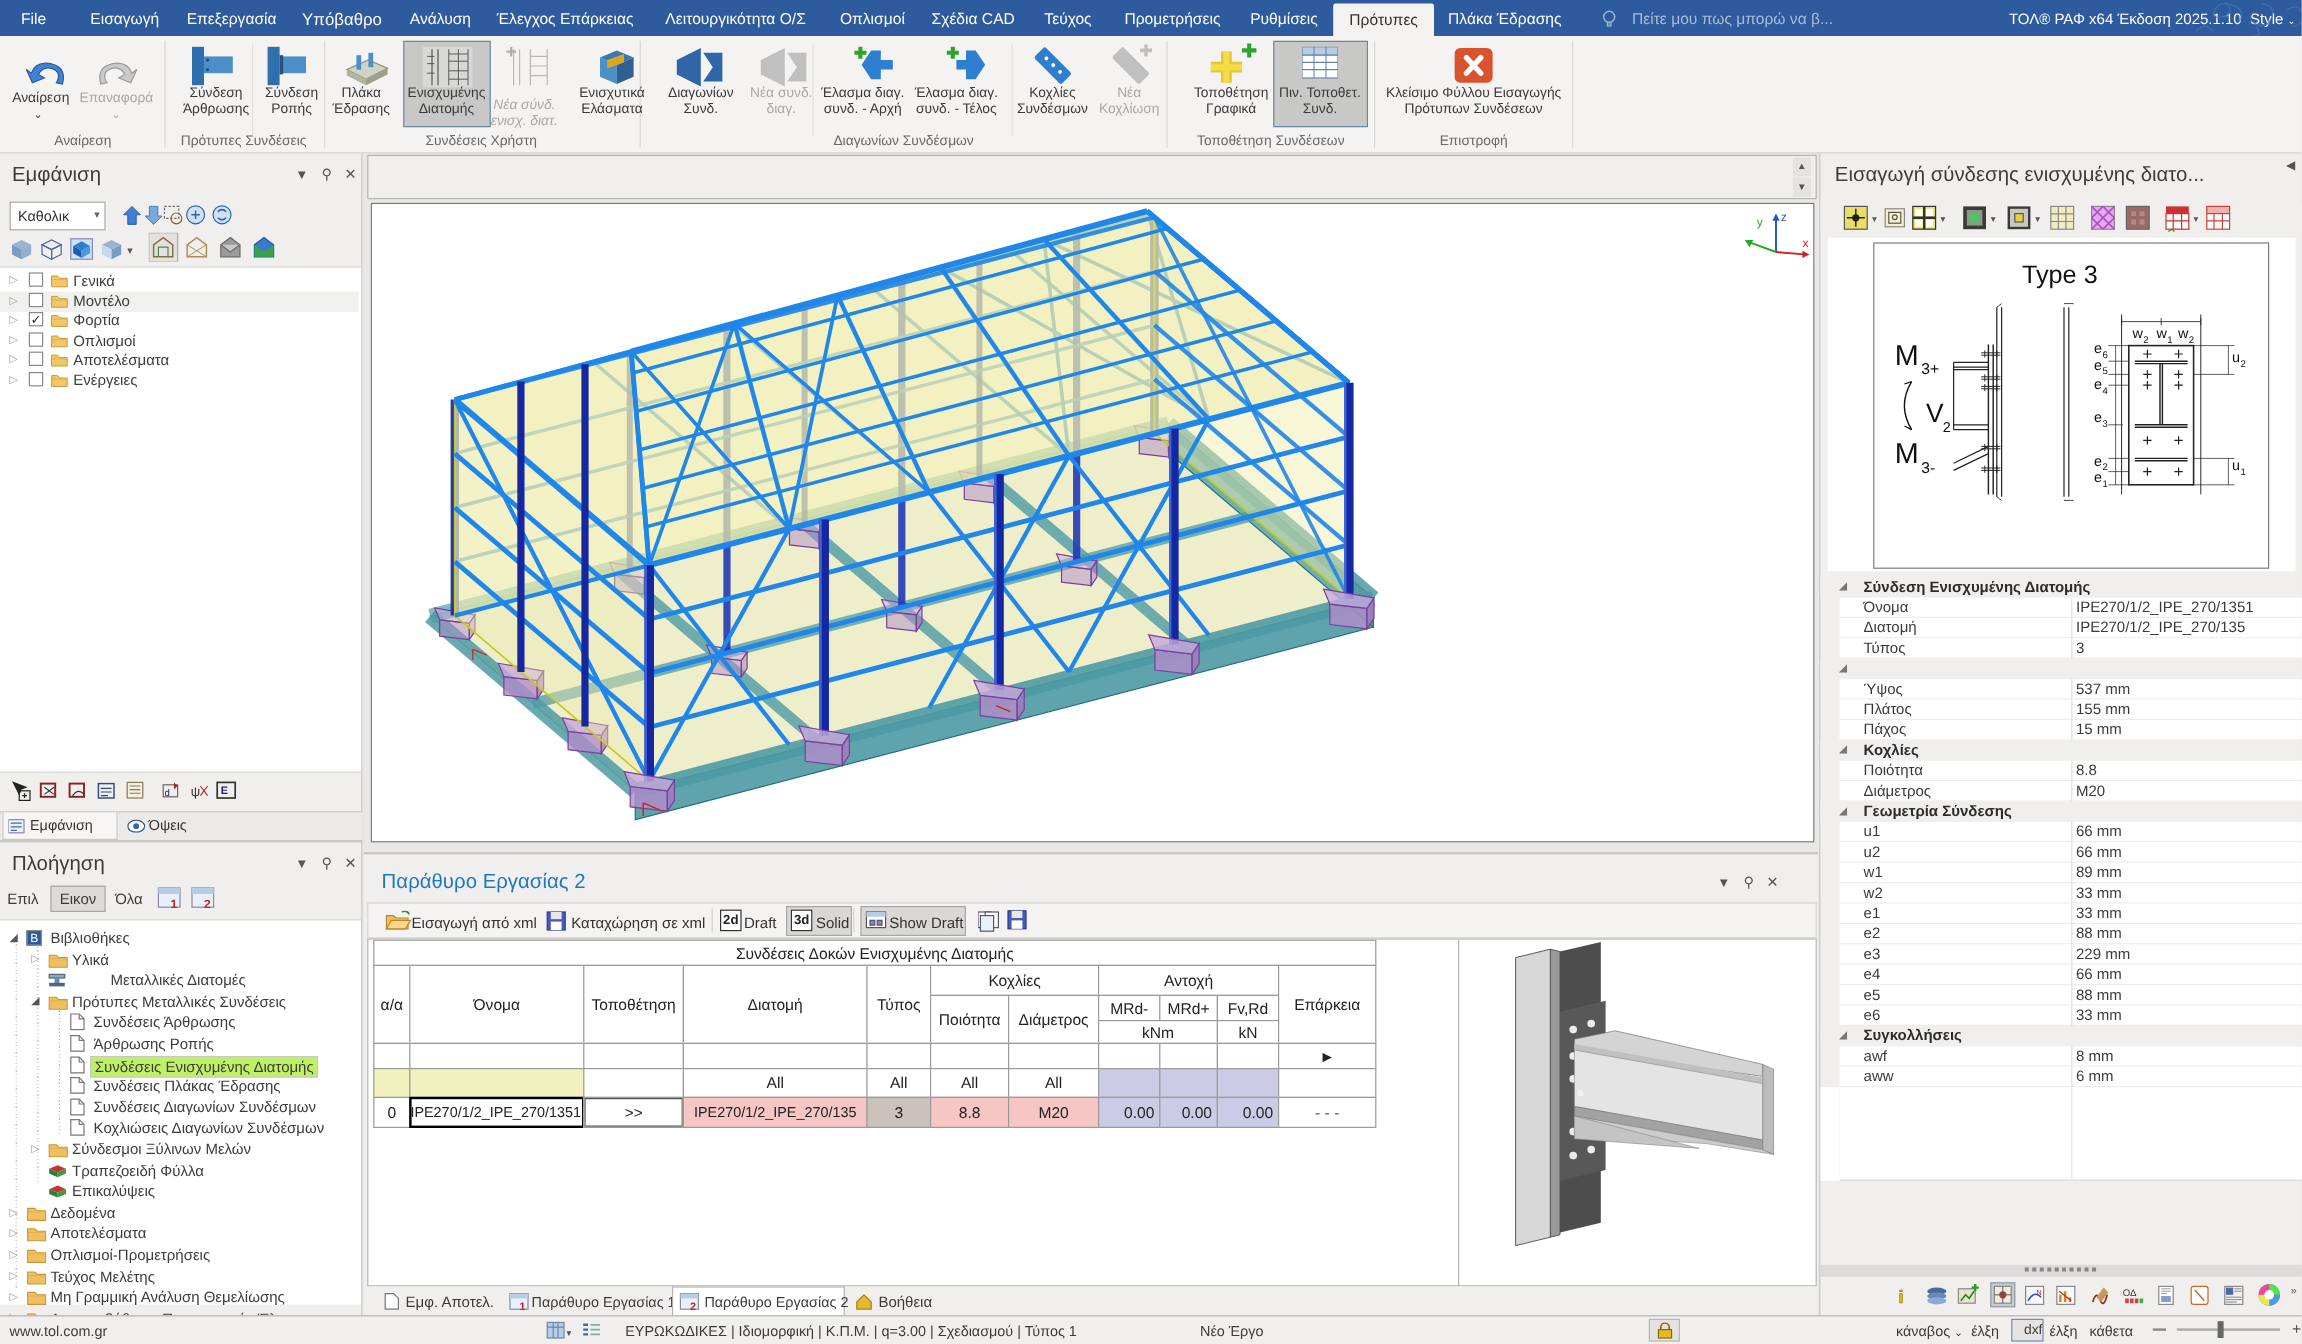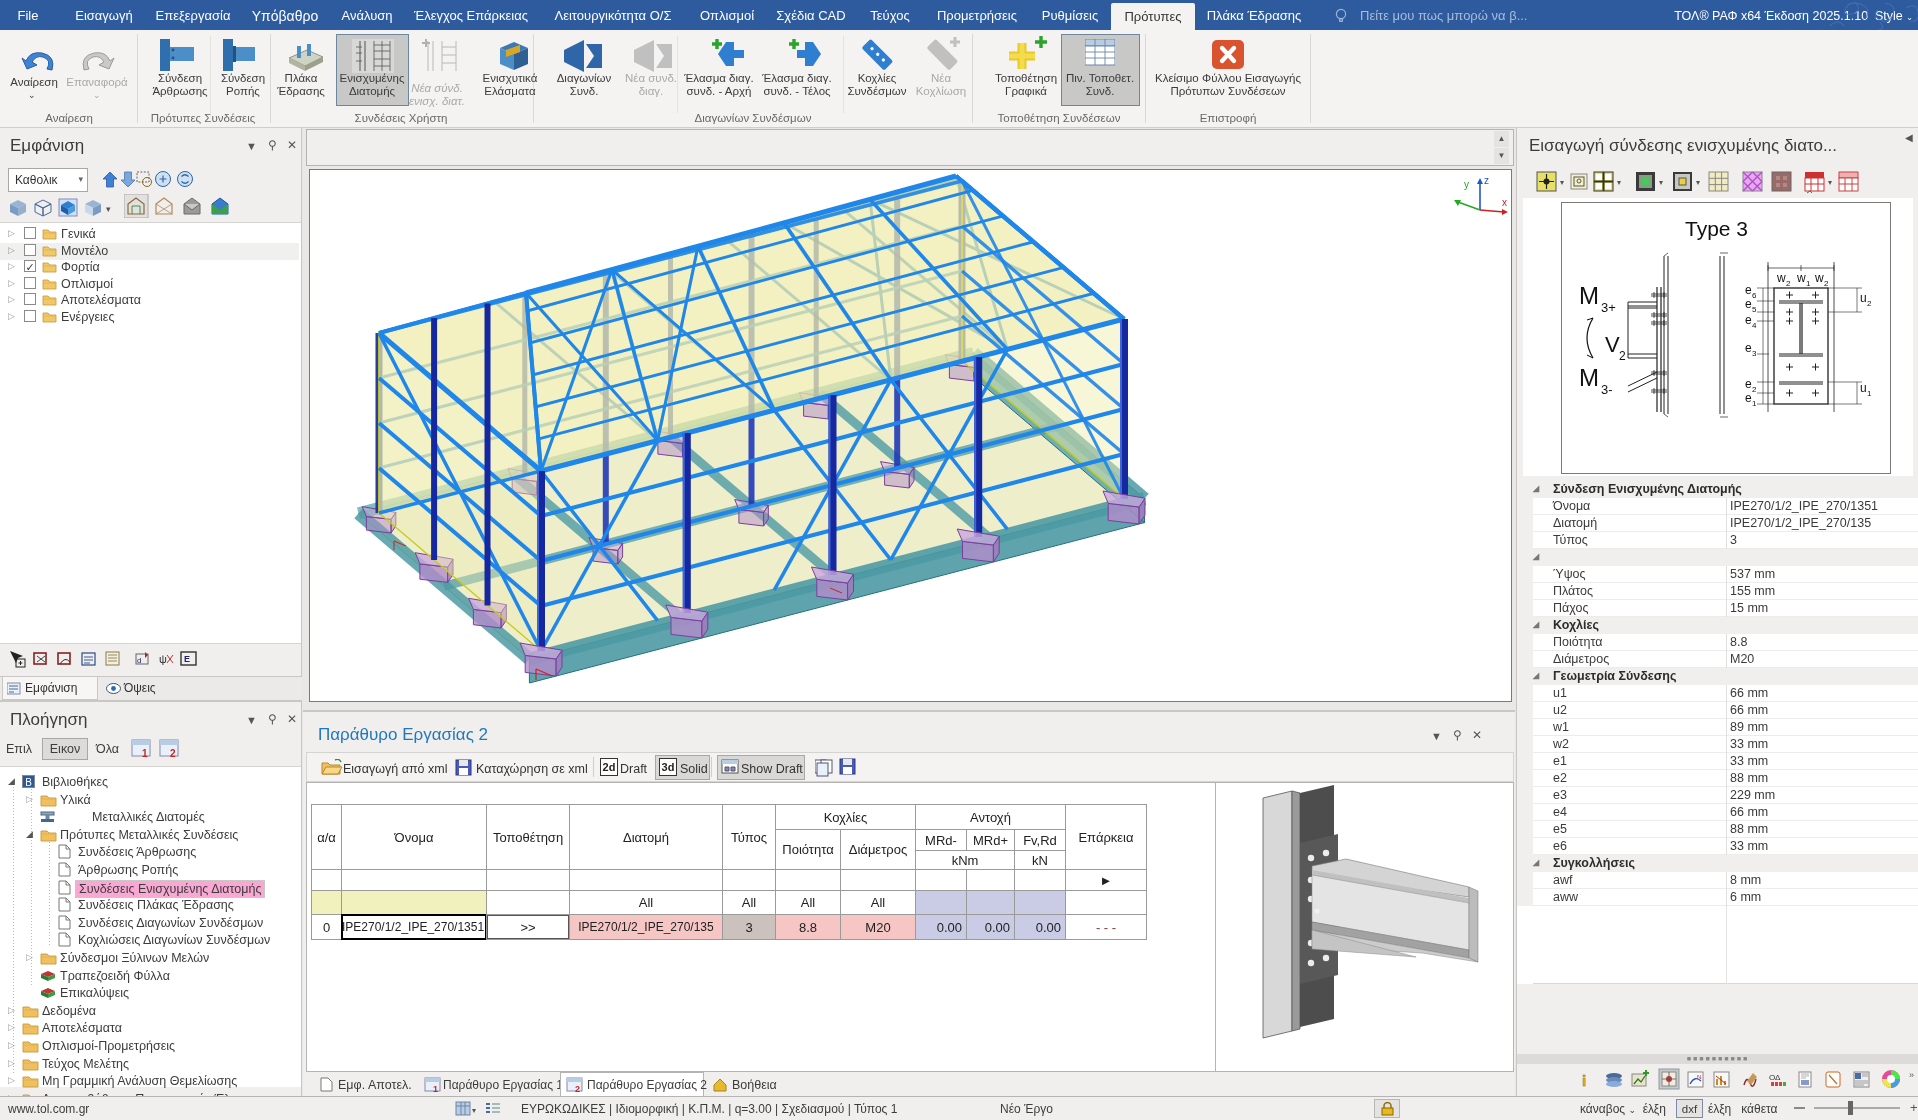--- a/index.html
+++ b/index.html
@@ -388,21 +388,21 @@
         <path d="M1,1 h7 l4,4 v9 h-11 z" fill="#fff" stroke="#777"></path>
         <path d="M8,1 v4 h4" fill="none" stroke="#777"></path>
       </svg>
       <span style="position:absolute;left:78px;top:1px;">Άρθρωσης Ροπής</span>
     </div>
     <div class="tree-row" style="top:178px;">
       <svg style="position:absolute;left:58px;top:0px;" width="13" height="15">
         <path d="M1,1 h7 l4,4 v9 h-11 z" fill="#fff" stroke="#777"></path>
         <path d="M8,1 v4 h4" fill="none" stroke="#777"></path>
       </svg>
-      <span style="position:absolute;left:75px;top:0px;padding:1px 3px;background:#f9a8d4;border:1px solid #c8c8c6;">Συνδέσεις Ενισχυμένης Διατομής</span>
+      <span style="position:absolute;left:75px;top:0px;padding:1px 3px;background:#bef264;border:1px solid #c8c8c6;">Συνδέσεις Ενισχυμένης Διατομής</span>
     </div>
     <div class="tree-row" style="top:195px;">
       <svg style="position:absolute;left:58px;top:0px;" width="13" height="15">
         <path d="M1,1 h7 l4,4 v9 h-11 z" fill="#fff" stroke="#777"></path>
         <path d="M8,1 v4 h4" fill="none" stroke="#777"></path>
       </svg>
       <span style="position:absolute;left:78px;top:1px;">Συνδέσεις Πλάκας Έδρασης</span>
     </div>
     <div class="tree-row" style="top:213px;">
       <svg style="position:absolute;left:58px;top:0px;" width="13" height="15">
@@ -719,20 +719,21 @@
         <rect x="6" y="2" width="11" height="13" fill="#fff" stroke="#557"></rect>
         <rect x="2" y="5" width="11" height="13" fill="#e8f0fa" stroke="#557"></rect>
       </svg>
       <svg class="abs" style="left:532px;top:5px;" width="18" height="18">
         <rect x="1" y="1" width="15" height="15" fill="#4a5ab8" stroke="#2a3a88"></rect>
         <rect x="4" y="1" width="9" height="6" fill="#e8e8e8"></rect>
         <rect x="4" y="9" width="9" height="7" fill="#fff"></rect>
       </svg>
     </div>
     <div class="abs" style="left:3px;top:70px;width:1208px;height:290px;background:#fff;border:1px solid #b5b4b2;">
+      <div class="abs" style="left:4px;top:0px;width:836px;height:22px;background:#fff;border:1px solid #9a9a98;text-align:center;font-size:13px;color:#222;line-height:21px;white-space:nowrap;overflow:hidden;">Συνδέσεις Δοκών Ενισχυμένης Διατομής</div>
       <div class="abs" style="left:4px;top:21px;width:31px;height:66px;background:#fff;border:1px solid #9a9a98;text-align:center;font-size:13px;color:#222;line-height:65px;white-space:nowrap;overflow:hidden;">α/α</div>
       <div class="abs" style="left:34px;top:21px;width:146px;height:66px;background:#fff;border:1px solid #9a9a98;text-align:center;font-size:13px;color:#222;line-height:65px;white-space:nowrap;overflow:hidden;">Όνομα</div>
       <div class="abs" style="left:179px;top:21px;width:84px;height:66px;background:#fff;border:1px solid #9a9a98;text-align:center;font-size:13px;color:#222;line-height:65px;white-space:nowrap;overflow:hidden;">Τοποθέτηση</div>
       <div class="abs" style="left:262px;top:21px;width:154px;height:66px;background:#fff;border:1px solid #9a9a98;text-align:center;font-size:13px;color:#222;line-height:65px;white-space:nowrap;overflow:hidden;">Διατομή</div>
       <div class="abs" style="left:415px;top:21px;width:54px;height:66px;background:#fff;border:1px solid #9a9a98;text-align:center;font-size:13px;color:#222;line-height:65px;white-space:nowrap;overflow:hidden;">Τύπος</div>
       <div class="abs" style="left:468px;top:21px;width:141px;height:26px;background:#fff;border:1px solid #9a9a98;text-align:center;font-size:13px;color:#222;line-height:25px;white-space:nowrap;overflow:hidden;">Κοχλίες</div>
       <div class="abs" style="left:468px;top:46px;width:66px;height:41px;background:#fff;border:1px solid #9a9a98;text-align:center;font-size:13px;color:#222;line-height:40px;white-space:nowrap;overflow:hidden;">Ποιότητα</div>
       <div class="abs" style="left:533px;top:46px;width:76px;height:41px;background:#fff;border:1px solid #9a9a98;text-align:center;font-size:13px;color:#222;line-height:40px;white-space:nowrap;overflow:hidden;">Διάμετρος</div>
       <div class="abs" style="left:608px;top:21px;width:151px;height:26px;background:#fff;border:1px solid #9a9a98;text-align:center;font-size:13px;color:#222;line-height:25px;white-space:nowrap;overflow:hidden;">Αντοχή</div>
       <div class="abs" style="left:608px;top:46px;width:52px;height:22px;background:#fff;border:1px solid #9a9a98;text-align:center;font-size:13px;color:#222;line-height:21px;white-space:nowrap;overflow:hidden;">MRd-</div>
@@ -1143,18 +1144,18 @@
       </g>
     </svg>
     <div class="abs" style="left:521px;top:5px;">ΕΥΡΩΚΩΔΙΚΕΣ | Ιδιομορφική | Κ.Π.Μ. | q=3.00 | Σχεδιασμού | Τύπος 1</div>
     <div class="abs" style="left:1000px;top:5px;">Νέο Έργο</div>
     <div class="abs" style="left:1374px;top:2px;width:26px;height:19px;background:#e4e3e1;border:1px solid #b8b7b5;"></div>
     <svg class="abs" style="left:1381px;top:5px;" width="13" height="14">
       <rect x="1" y="6" width="11" height="7" fill="#e8b820" stroke="#8a6a00"></rect>
       <path d="M3,6 v-2 a3.5,3.5 0 0 1 7,0 v2" fill="none" stroke="#8a6a00" stroke-width="1.4"></path>
     </svg>
     <div class="abs" style="left:1580px;top:5px;">κάναβος <span style="font-size:9px;">⌄</span>&nbsp; έλξη</div>
-    <div class="abs" style="left:1676px;top:2px;width:27px;height:19px;background:#e4e3e1;border:1px solid #7a8aa8;text-align:center;padding-top:3px;font-size:11.5px;">dxf</div>
+    <div class="abs" style="left:1676px;top:2px;width:27px;height:19px;background:#e4e3e1;border:1px solid #7a8aa8;text-align:right;padding-top:3px;font-size:11.5px;">dxf</div>
     <div class="abs" style="left:1708px;top:5px;">έλξη &nbsp;&nbsp;κάθετα</div>
     <div class="abs" style="left:1794px;top:10px;width:11px;height:2px;background:#888;"></div>
     <div class="abs" style="left:1814px;top:10px;width:86px;height:2px;background:#aaa;"></div>
     <div class="abs" style="left:1848px;top:4px;width:5px;height:14px;background:#666;"></div>
     <div class="abs" style="left:1910px;top:3px;font-size:13px;color:#555;">+</div>
   </div>
 </body></html>

